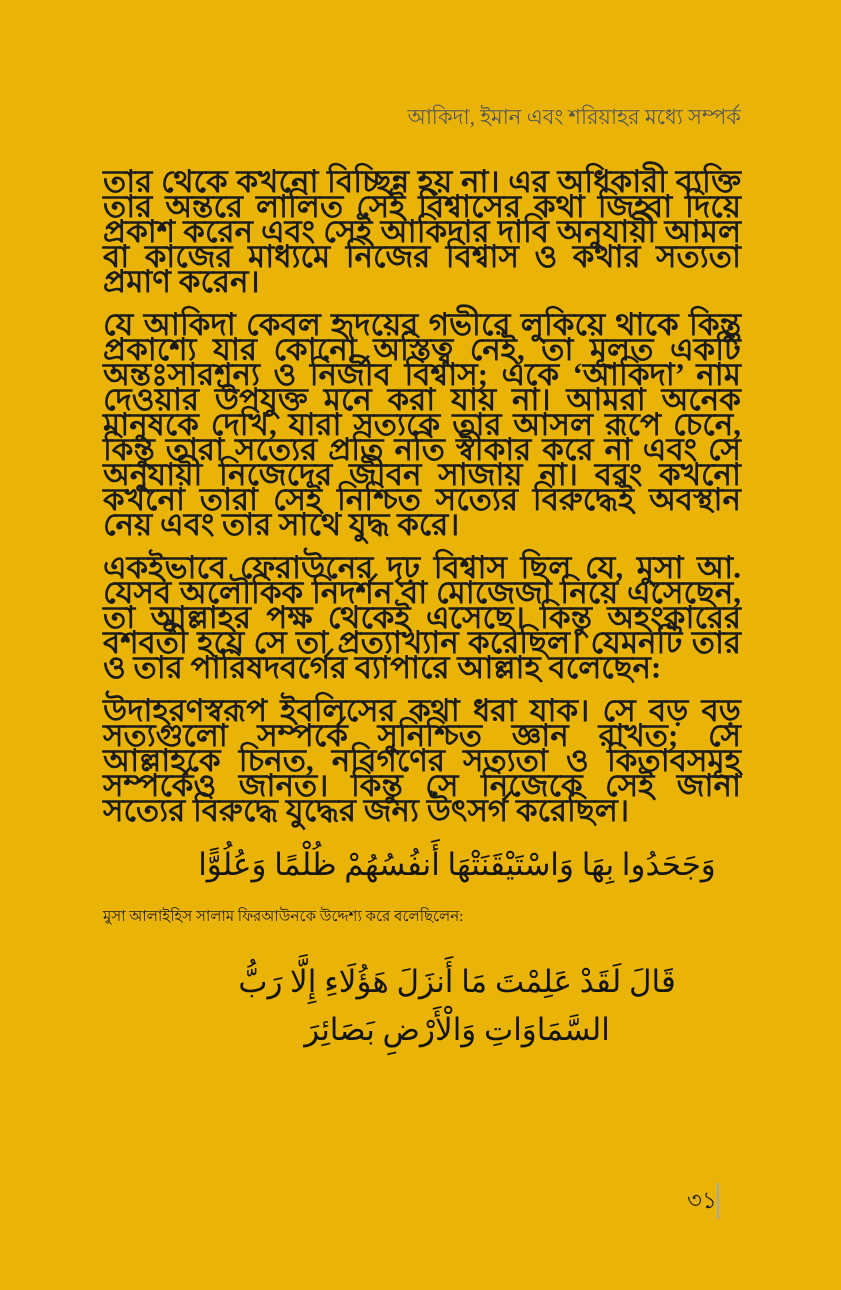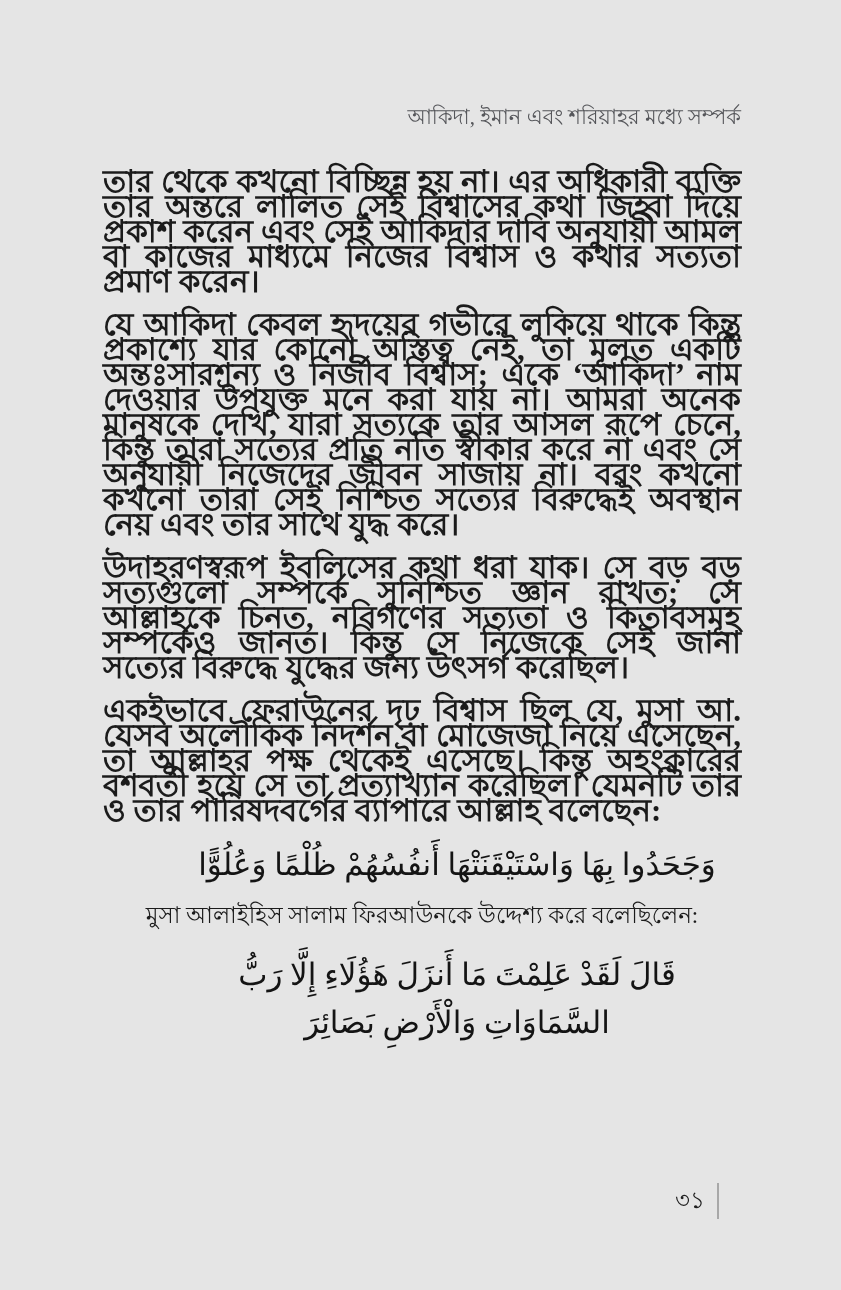--- a/index.html
+++ b/index.html
@@ -5,21 +5,21 @@
   html, body {
     margin: 0;
     padding: 0;
     background: #ffffff;
   }
   .page {
     position: relative;
     width: 841px;
     height: 1290px;
     margin: 0 auto;
-    background: #e5e5e5;
+    background: #eab308;
     overflow: hidden;
     font-family: "Liberation Serif", "DejaVu Serif", serif;
     color: #1b1b1b;
   }
   .content {
     position: absolute;
     left: 103px;
     top: 103px;
     width: 638px;
   }
@@ -32,24 +32,24 @@
   }
   p.body-para {
     font-size: 31px;
     line-height: 25px;
     text-align: justify;
     text-justify: inter-word;
     margin: 0 0 18px 0;
     font-weight: bold;
   }
   p.lead-line {
-    font-size: 23px;
+    font-size: 15px;
     line-height: 38.5px;
-    text-align: center;
-    margin: 0 0 15px 0;
+    text-align: left;
+    margin: 0 0 22px 0;
   }
   .arabic-verse {
     direction: rtl;
     unicode-bidi: embed;
     text-align: center;
     font-size: 31px;
     line-height: 48px;
     margin: 4px 0 8px 70px;
     color: #141414;
   }
@@ -59,21 +59,20 @@
     text-align: justify;
     text-justify: inter-word;
     margin: 0 12px 18px 57px;
   }
   .page-footer {
     position: absolute;
     top: 1183px;
     right: 122px;
     display: flex;
     align-items: center;
-    gap: 12px;
   }
   .page-number {
     font-size: 23px;
     line-height: 34px;
     color: #202020;
   }
   .footer-divider {
     width: 2px;
     height: 36px;
     background: #a8a8a8;
@@ -84,23 +83,23 @@
 
 <div class="page">
   <div class="content">
 
     <div class="running-header">আকিদা, ইমান এবং শরিয়াহর মধ্যে সম্পর্ক</div>
 
     <p class="body-para">তার থেকে কখনো বিচ্ছিন্ন হয় না। এর অধিকারী ব্যক্তি তার অন্তরে লালিত সেই বিশ্বাসের কথা জিহ্বা দিয়ে প্রকাশ করেন এবং সেই আকিদার দাবি অনুযায়ী আমল বা কাজের মাধ্যমে নিজের বিশ্বাস ও কথার সত্যতা প্রমাণ করেন।</p>
 
     <p class="body-para">যে আকিদা কেবল হৃদয়ের গভীরে লুকিয়ে থাকে কিন্তু প্রকাশ্যে যার কোনো অস্তিত্ব নেই, তা মূলত একটি অন্তঃসারশূন্য ও নির্জীব বিশ্বাস; একে ‘আকিদা’ নাম দেওয়ার উপযুক্ত মনে করা যায় না। আমরা অনেক মানুষকে দেখি, যারা সত্যকে তার আসল রূপে চেনে, কিন্তু তারা সত্যের প্রতি নতি স্বীকার করে না এবং সে অনুযায়ী নিজেদের জীবন সাজায় না। বরং কখনো কখনো তারা সেই নিশ্চিত সত্যের বিরুদ্ধেই অবস্থান নেয় এবং তার সাথে যুদ্ধ করে।</p>
 
+    <p class="body-para">একইভাবে ফেরাউনের দৃঢ় বিশ্বাস ছিল যে, মুসা আ. যেসব অলৌকিক নিদর্শন বা মোজেজা নিয়ে এসেছেন, তা আল্লাহর পক্ষ থেকেই এসেছে। কিন্তু অহংকারের বশবর্তী হয়ে সে তা প্রত্যাখ্যান করেছিল। যেমনটি তার ও তার পারিষদবর্গের ব্যাপারে আল্লাহ বলেছেন:</p>
+
     <p class="body-para">উদাহরণস্বরূপ ইবলিসের কথা ধরা যাক। সে বড় বড় সত্যগুলো সম্পর্কে সুনিশ্চিত জ্ঞান রাখত; সে আল্লাহকে চিনত, নবিগণের সত্যতা ও কিতাবসমূহ সম্পর্কেও জানত। কিন্তু সে নিজেকে সেই জানা সত্যের বিরুদ্ধে যুদ্ধের জন্য উৎসর্গ করেছিল।</p>
-
-    <p class="body-para">একইভাবে ফেরাউনের দৃঢ় বিশ্বাস ছিল যে, মুসা আ. যেসব অলৌকিক নিদর্শন বা মোজেজা নিয়ে এসেছেন, তা আল্লাহর পক্ষ থেকেই এসেছে। কিন্তু অহংকারের বশবর্তী হয়ে সে তা প্রত্যাখ্যান করেছিল। যেমনটি তার ও তার পারিষদবর্গের ব্যাপারে আল্লাহ বলেছেন:</p>
 
     <div class="arabic-verse">وَجَحَدُوا بِهَا وَاسْتَيْقَنَتْهَا أَنفُسُهُمْ ظُلْمًا وَعُلُوًّا</div>
 
 
     <p class="lead-line">মুসা আলাইহিস সালাম ফিরআউনকে উদ্দেশ্য করে বলেছিলেন:</p>
 
     <div class="arabic-verse">قَالَ لَقَدْ عَلِمْتَ مَا أَنزَلَ هَؤُلَاءِ إِلَّا رَبُّ السَّمَاوَاتِ وَالْأَرْضِ بَصَائِرَ</div>
 
   </div>
 

